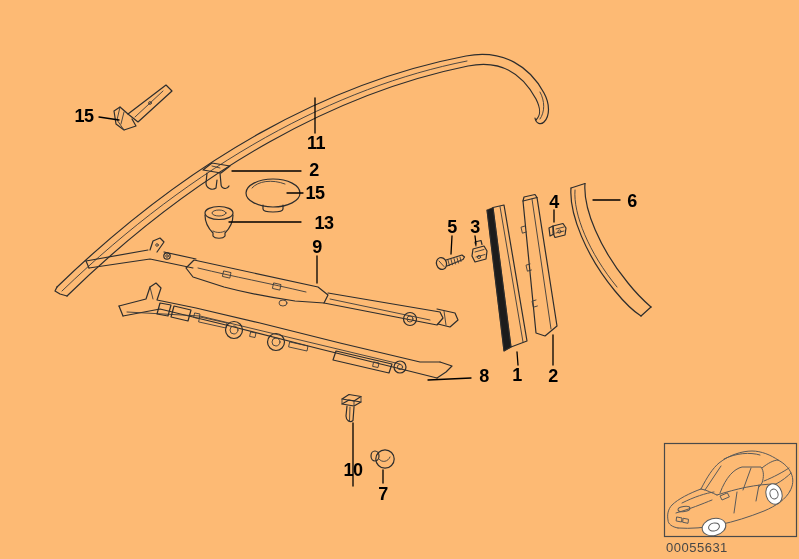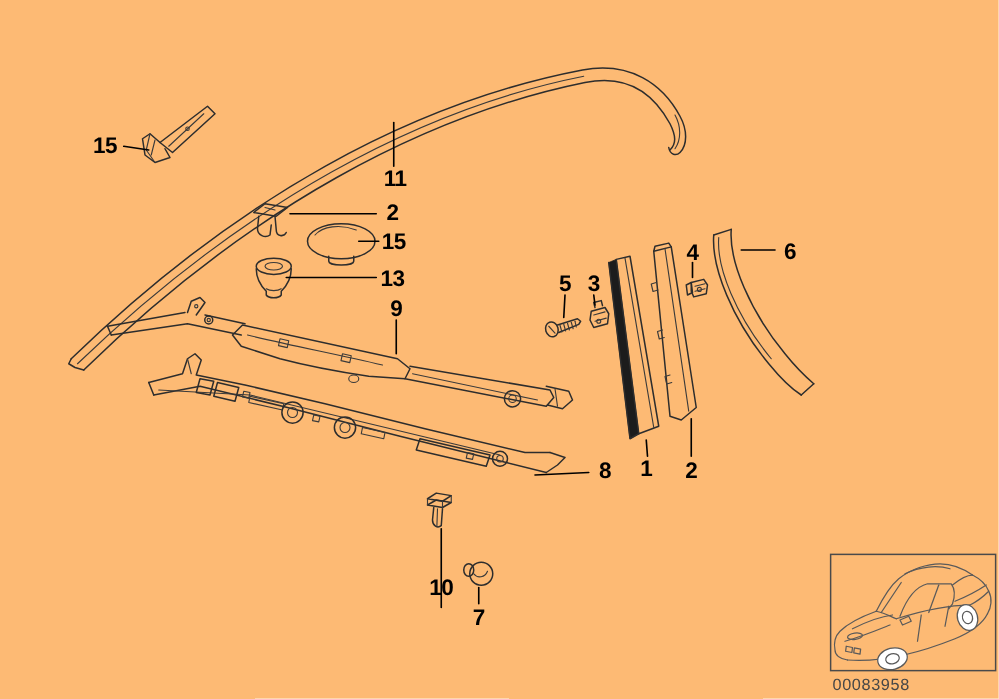--- a/index.html
+++ b/index.html
@@ -238,27 +238,27 @@
         <ellipse class="whitefill" cx="110" cy="51" rx="8" ry="10.5" transform="rotate(-16 110 51)"></ellipse>
         <ellipse cx="110" cy="51" rx="4" ry="5" transform="rotate(-16 110 51)"></ellipse>
       </g>
     </g>
   </svg>
 
   <div class="callout" style="left:84px;top:116px">15</div>
   <div class="callout" style="left:316px;top:143px">11</div>
   <div class="callout" style="left:314px;top:170px">2</div>
   <div class="callout" style="left:315px;top:193px">15</div>
-  <div class="callout" style="left:314px;top:223px">13</div>
+  <div class="callout" style="left:324px;top:223px">13</div>
   <div class="callout" style="left:317px;top:247px">9</div>
   <div class="callout" style="left:452px;top:227px">5</div>
   <div class="callout" style="left:475px;top:227px">3</div>
   <div class="callout" style="left:554px;top:202px">4</div>
   <div class="callout" style="left:632px;top:201px">6</div>
   <div class="callout" style="left:517px;top:375px">1</div>
   <div class="callout" style="left:553px;top:376px">2</div>
   <div class="callout" style="left:484px;top:376px">8</div>
   <div class="callout" style="left:353px;top:470px">10</div>
   <div class="callout" style="left:383px;top:494px">7</div>
 
-  <div class="thumb-number">00083958</div>
+  <div class="thumb-number">00055631</div>
 
 </div>
 
 </body></html>

